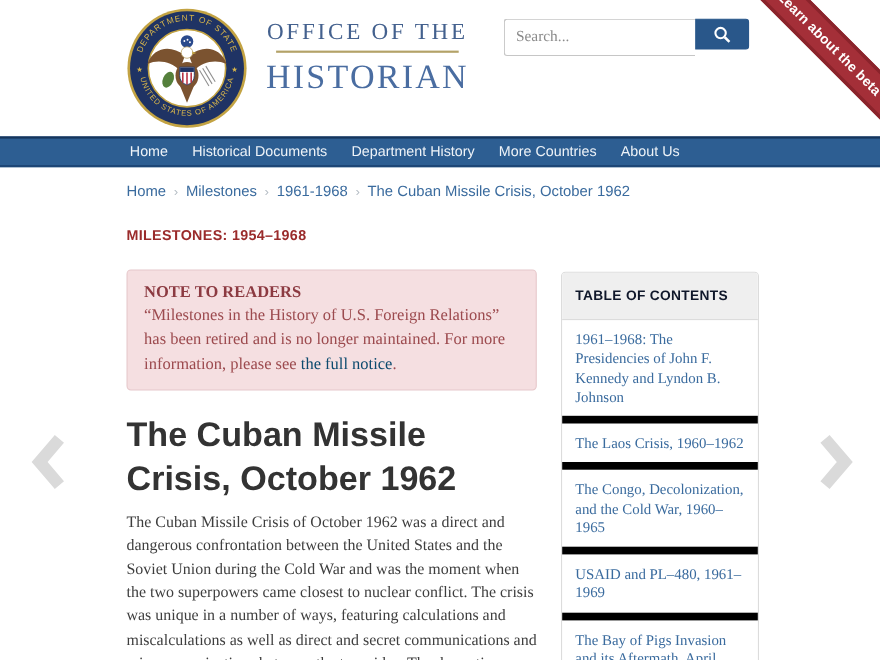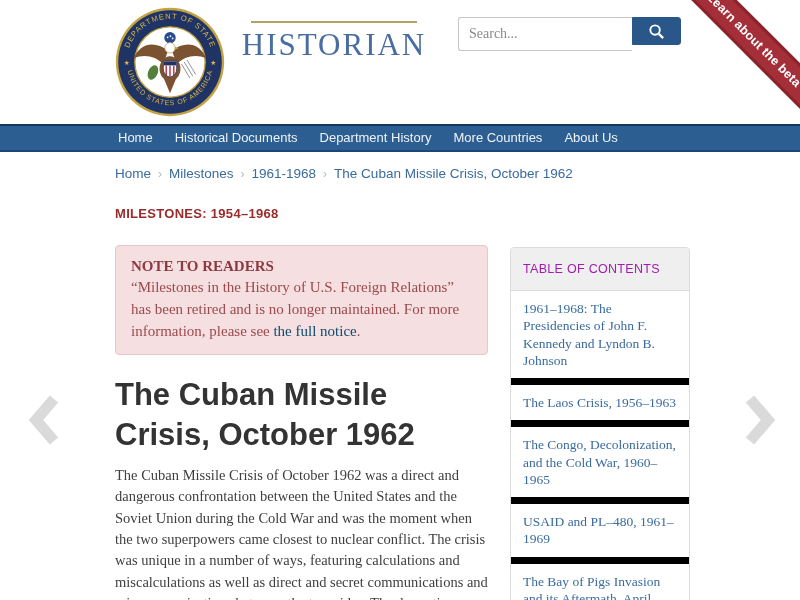--- a/index.html
+++ b/index.html
@@ -54,21 +54,21 @@
 
   h1.article-title { margin:20px 0 10px 0; font-size:31px; line-height:1.28; color:#333;
                      font-weight:bold; }
   .article-body { font-family:"Liberation Serif", serif; font-size:14.5px; line-height:1.48;
                   color:#3e3e3e; }
 
   
   .toc { width:180px; margin-left:22px; margin-top:41px; border:1px solid #dcdcdc;
          border-radius:4px; background:#fff; overflow:hidden; }
   .toc-header { background:#efefef; border-bottom:1px solid #dcdcdc; padding:14px 12px;
-                font-size:12.5px; font-weight:normal; color:#a21caf; letter-spacing:.3px; }
+                font-size:12.5px; font-weight:bold; color:#0f172a; letter-spacing:.3px; }
   .toc-item { padding:9px 12px; border-bottom:7px solid #000000; font-family:"Liberation Serif", serif;
               font-size:13.5px; line-height:1.28; color:#3a6b9e; cursor:pointer; }
   .toc-item:last-child { border-bottom:none; }
 
   
   .pager { position:absolute; top:394px; background:none; border:none; padding:0; cursor:pointer; }
   .pager.prev { left:27px; }
   .pager.next { right:23px; }
 </style>
 </head>
@@ -116,20 +116,21 @@
           <g stroke="#b22234" stroke-width="1.4">
             <line x1="56" y1="64" x2="56" y2="74"></line>
               <line x1="60" y1="64" x2="60" y2="75.6"></line>
               <line x1="64" y1="64" x2="64" y2="74"></line>
           </g>
         </g>
       </svg>
     </div>
 
     <div class="logo-text">
+      <div class="logo-line1">OFFICE OF THE</div>
       <div class="logo-rule"></div>
       <div class="logo-line2">HISTORIAN</div>
     </div>
 
     <div class="search">
       <input type="text" placeholder="Search..." style="">
       <button>
         <svg width="17" height="17" viewBox="0 0 18 18">
           <circle cx="7.5" cy="7.5" r="5" fill="none" stroke="#fff" stroke-width="2"></circle>
           <line x1="11.5" y1="11.5" x2="16" y2="16" stroke="#fff" stroke-width="2.4"></line>
@@ -163,21 +164,21 @@
         </div>
 
         <h1 class="article-title">The Cuban Missile Crisis, October 1962</h1>
 
         <p class="article-body">The Cuban Missile Crisis of October 1962 was a direct and dangerous confrontation between the United States and the Soviet Union during the Cold War and was the moment when the two superpowers came closest to nuclear conflict. The crisis was unique in a number of ways, featuring calculations and miscalculations as well as direct and secret communications and miscommunications between the two sides. The dramatic</p>
       </div>
 
       <aside class="toc">
         <div class="toc-header">TABLE OF CONTENTS</div>
         <div class="toc-item">1961–1968: The Presidencies of John F. Kennedy and Lyndon B. Johnson</div>
-        <div class="toc-item">The Laos Crisis, 1956–1963</div>
+        <div class="toc-item">The Laos Crisis, 1960–1962</div>
         <div class="toc-item">The Congo, Decolonization, and the Cold War, 1960–1965</div>
         <div class="toc-item">USAID and PL–480, 1961–1969</div>
         <div class="toc-item">The Bay of Pigs Invasion and its Aftermath, April 1961–October 1962</div>
 
       </aside>
     </div>
   </div>
 
   <button class="pager prev">
     <svg width="34" height="52" viewBox="0 0 34 52">

